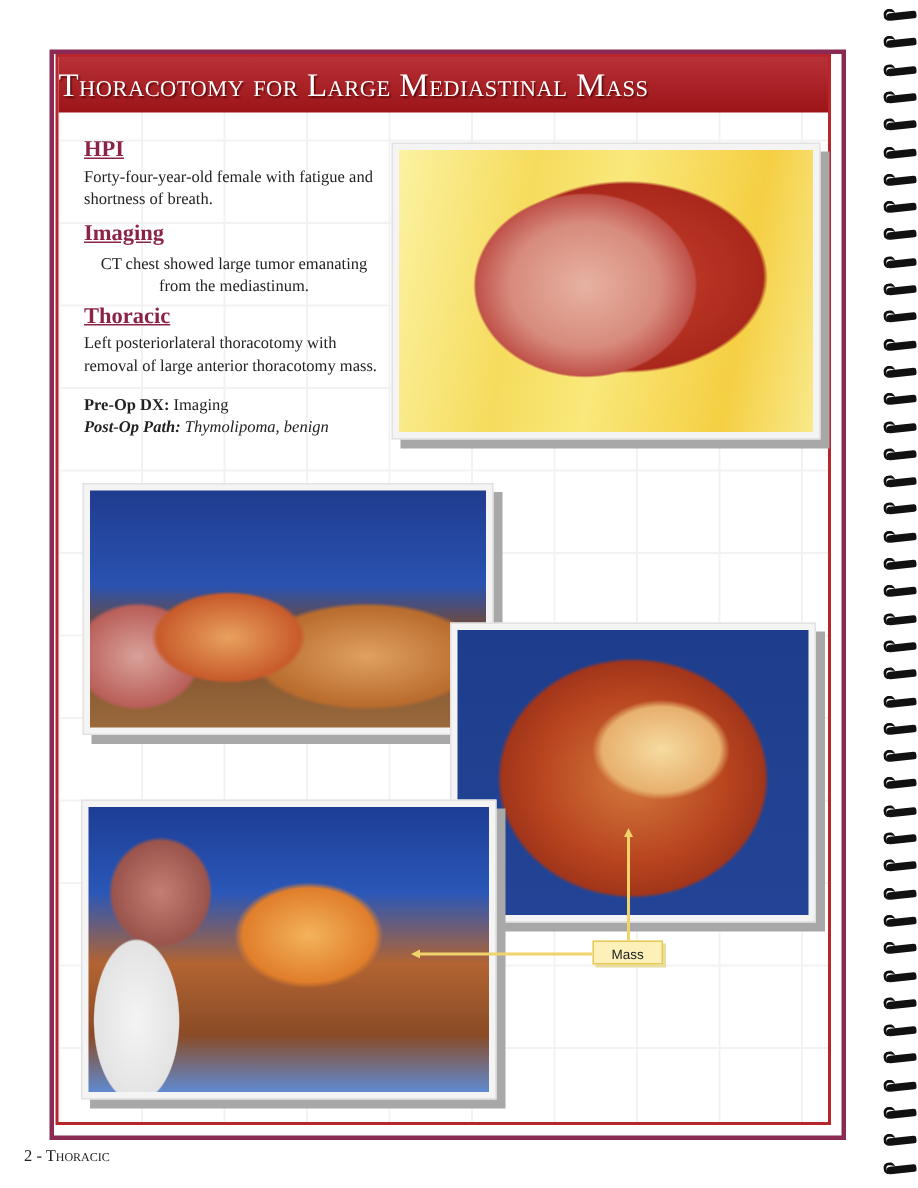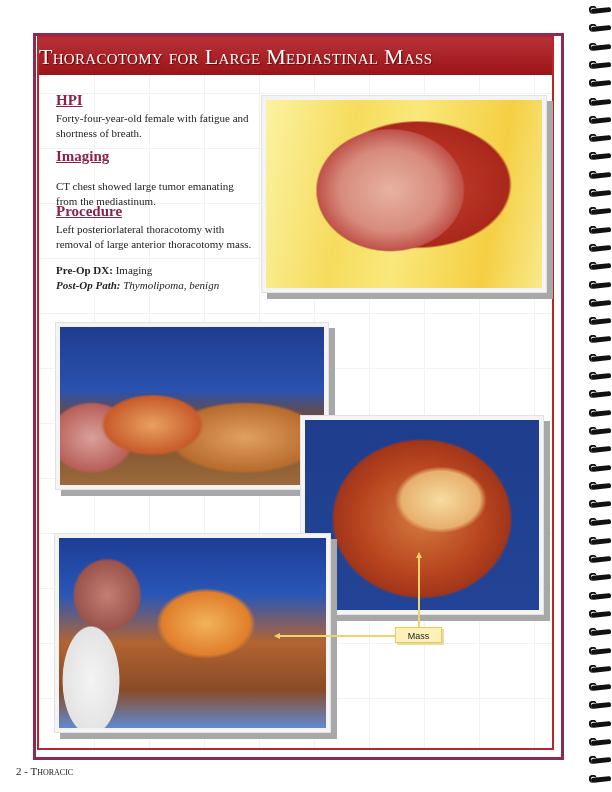--- a/index.html
+++ b/index.html
@@ -51,23 +51,23 @@
 <div class="frame-inner"></div>
 
 <div class="header">
   <div class="title">Thoracotomy for Large Mediastinal Mass</div>
 </div>
 
 <div class="section-head" style="top:92px;">HPI</div>
 <div class="body-text" style="top:111px;">Forty-four-year-old female with fatigue and shortness of breath.</div>
 
 <div class="section-head" style="top:148px;">Imaging</div>
-<div class="body-text" style="top:179px;">CT chest showed large tumor emanating from the mediastinum.</div>
+<div class="body-text" style="top:169px;text-align:center;">CT chest showed large tumor emanating from the mediastinum.</div>
 
-<div class="section-head" style="top:203px;">Procedure</div>
+<div class="section-head" style="top:203px;">Thoracic</div>
 <div class="body-text" style="top:222px;width:205px;">Left posteriorlateral thoracotomy with removal of large anterior thoracotomy mass.</div>
 
 <div class="dx" style="top:263px;">
   <b>Pre-Op DX:</b>
   <span>Imaging</span>
 </div>
 <div class="dx" style="top:278px;font-style:italic;">
   <b>Post-Op Path:</b>
   <span>Thymolipoma, benign</span>
 </div>

